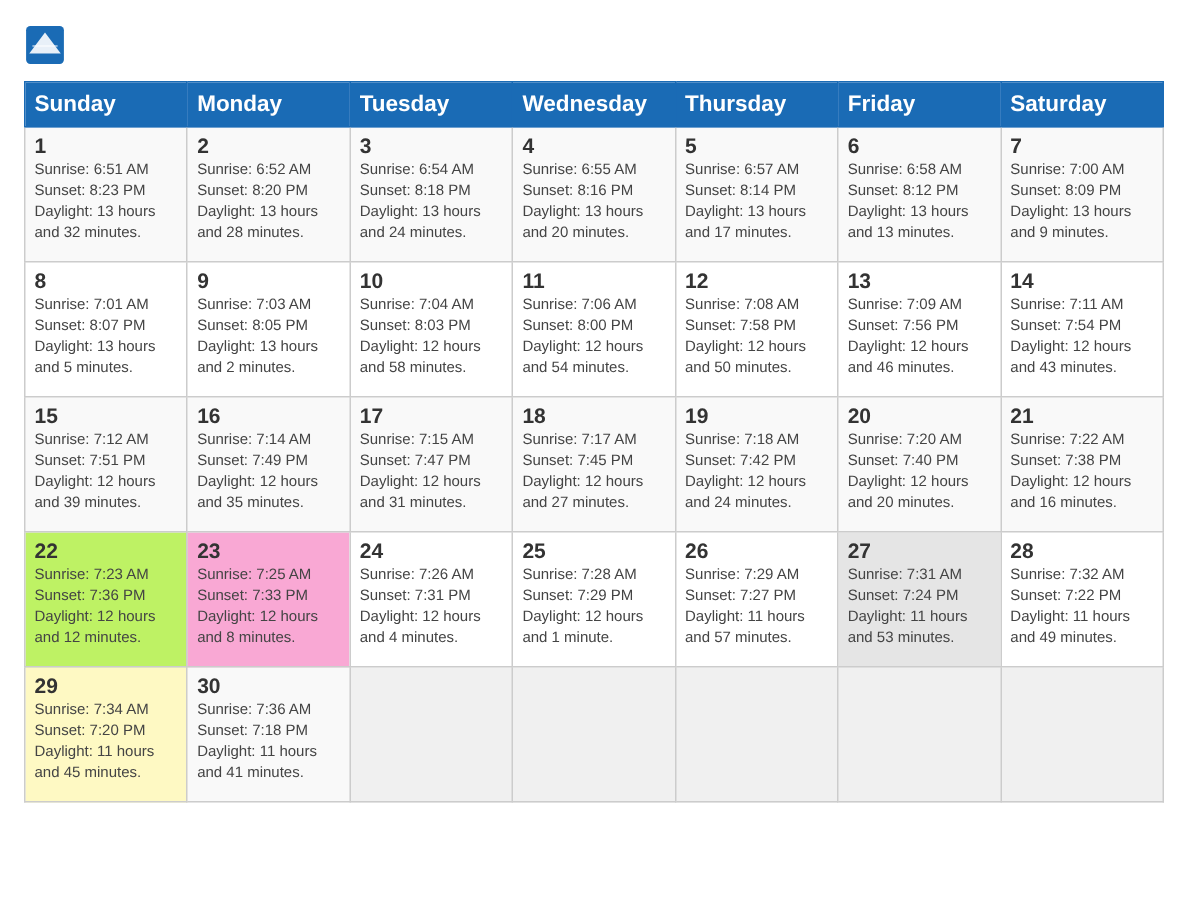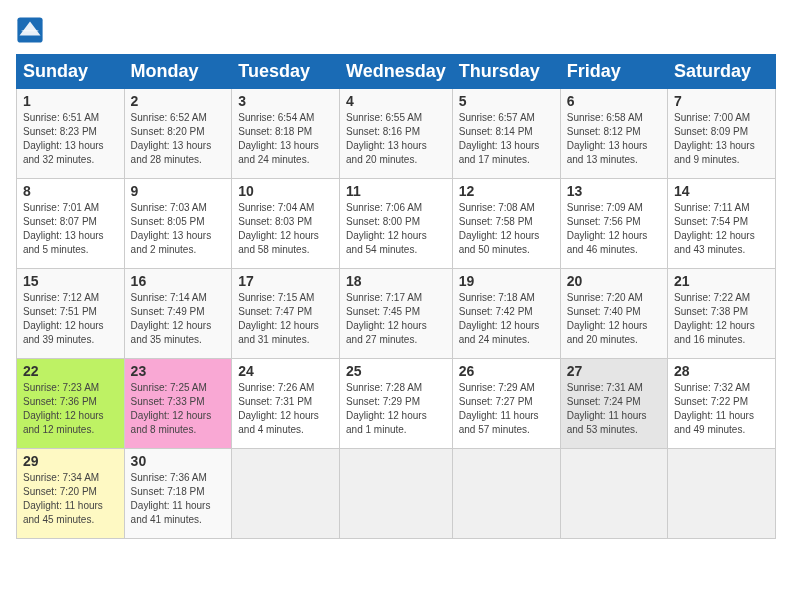--- a/index.html
+++ b/index.html
@@ -50,21 +50,21 @@
       width: 100%;
       border-collapse: collapse;
       font-size: 11px;
     }
     thead tr th {
       background-color: #1a6bb5;
       color: #fff;
       font-weight: bold;
       text-align: left;
       padding: 6px 6px;
-      font-size: 18px;
+      font-size: 15px;
       border: 1px solid #1a6bb5;
     }
     tbody tr td {
       border: 1px solid #ccc;
       vertical-align: top;
       padding: 4px 6px;
       width: 14.28%;
       min-height: 80px;
       height: 90px;
       background: #fff;

